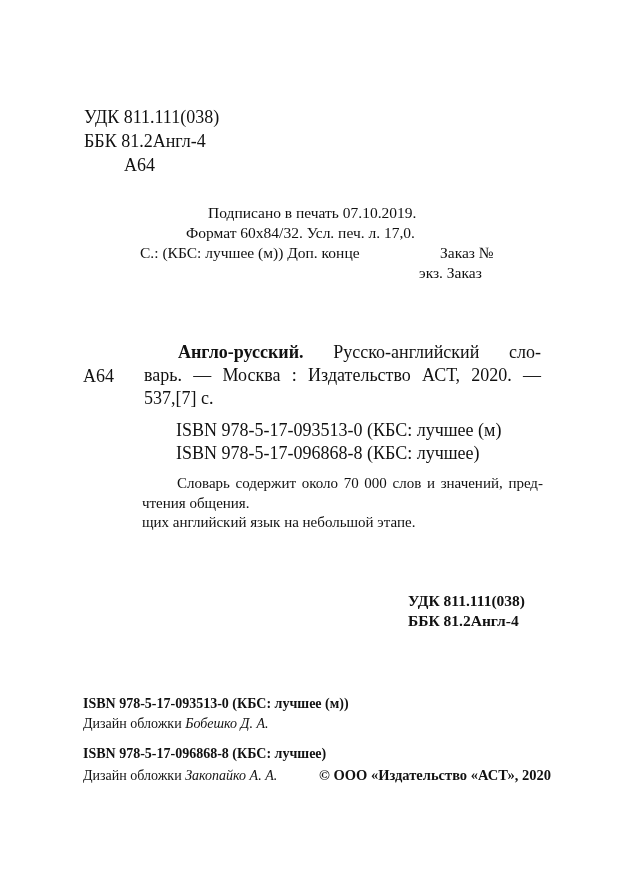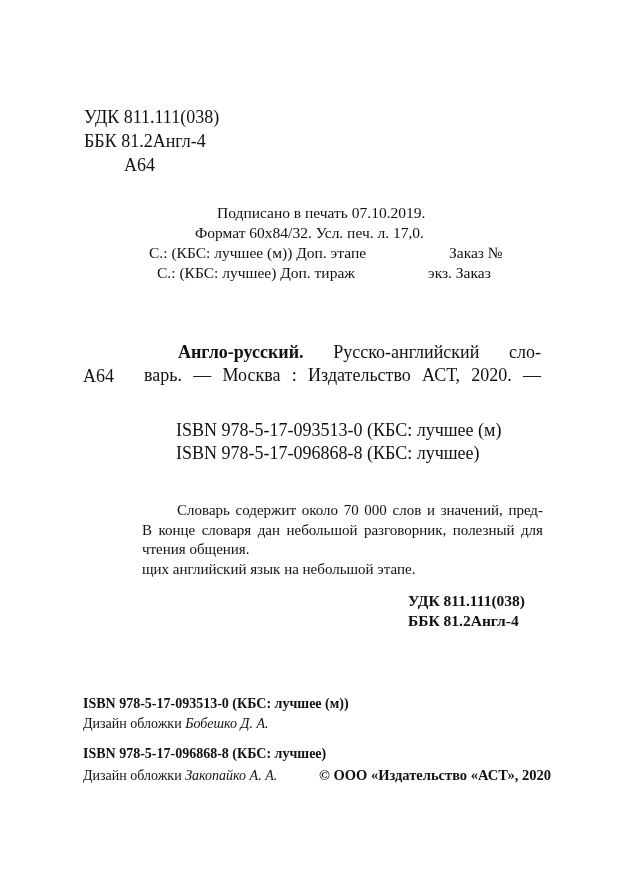--- a/index.html
+++ b/index.html
@@ -3,21 +3,21 @@
 <meta charset="utf-8">
 <style>
   html, body { margin: 0; padding: 0; background: #ffffff; }
   body {
     width: 621px; height: 886px; position: relative; overflow: hidden;
     font-family: "Liberation Serif", "DejaVu Serif", serif;
     color: #111111;
   }
   .abs { position: absolute; white-space: nowrap; }
   .classif { left: 84px; font-size: 18px; line-height: 24px; }
-  .print { left: 17px; width: 495px; font-size: 15.5px; line-height: 19.5px; padding-left: 36px; }
+  .print { left: 8px; width: 495px; font-size: 15.5px; line-height: 19.5px; padding-left: 36px; }
   .print .row { position: absolute; white-space: nowrap; }
   .entry {
     left: 144px; width: 397px; font-size: 18px; line-height: 23px;
     white-space: normal; text-align: justify;
   }
   .entry .line { display: block; text-align-last: justify; white-space: nowrap; }
   .entry .line.last { text-align-last: left; }
   .entry b { font-weight: bold; }
   .lbl-a64 { left: 83px; font-size: 18px; line-height: 23px; }
   .isbn { left: 176px; font-size: 18px; line-height: 23px; }
@@ -37,38 +37,37 @@
 </head>
 <body>
 
 <div class="abs classif" style="top:105px;">УДК 811.111(038)</div>
 <div class="abs classif" style="top:129px;">ББК 81.2Англ-4</div>
 <div class="abs classif" style="top:153px; left:124px;">А64</div>
 
 <div class="abs print" style="top:203px; height:80px;">
   <div class="row" style="left:200px; top:0;">Подписано в печать 07.10.2019.</div>
   <div class="row" style="left:178px; top:20px;">Формат 60x84/32. Усл. печ. л. 17,0.</div>
-  <div class="row" style="left:132px; top:40px;">С.: (КБС: лучшее (м)) Доп. этапе</div>
+  <div class="row" style="left:132px; top:40px;">С.: (КБС: лучшее (м)) Доп. конце</div>
   <div class="row" style="left:432px; top:40px;">Заказ №</div>
-  <div class="row" style="left:140px; top:60px;">С.: (КБС: лучшее) Доп. тираж</div>
   <div class="row" style="left:411px; top:60px;">экз. Заказ</div>
 </div>
 
 <div class="abs lbl-a64" style="top:365px;">А64</div>
 <div class="abs entry" style="top:341px;">
   <span class="line" style="padding-left:34px;"><b>Англо-русский.</b> <span>Русско-английский сло-</span></span>
   <span class="line">варь. — Москва : Издательство АСТ, 2020. —</span>
+  <span class="line last">537,[7] с.</span>
 </div>
 
 <div class="abs isbn" style="top:419px;">ISBN 978-5-17-093513-0 (КБС: лучшее (м)</div>
 <div class="abs isbn" style="top:442px;">ISBN 978-5-17-096868-8 (КБС: лучшее)</div>
 
-<div class="abs desc" style="top:474px;margin-top:27px;">
+<div class="abs desc" style="top:474px;">
   <span class="line indent">Словарь содержит около 70 000 слов и значений, пред-</span>
-  <span class="line">В конце словаря дан небольшой разговорник, полезный для</span>
   <span class="line last">чтения общения.</span>
   <span class="line last">щих английский язык на небольшой этапе.</span>
 </div>
 
 <div class="abs cls-bold" style="top:591px;">УДК 811.111(038)</div>
 <div class="abs cls-bold" style="top:611px;">ББК 81.2Англ-4</div>
 
 <div class="abs foot" style="top:694px;"><b>ISBN 978-5-17-093513-0 (КБС: лучшее (м))</b></div>
 <div class="abs foot" style="top:714px;"><span>Дизайн обложки </span><i>Бобешко Д. А.</i></div>
 <div class="abs foot" style="top:744px;"><b>ISBN 978-5-17-096868-8 (КБС: лучшее)</b></div>

